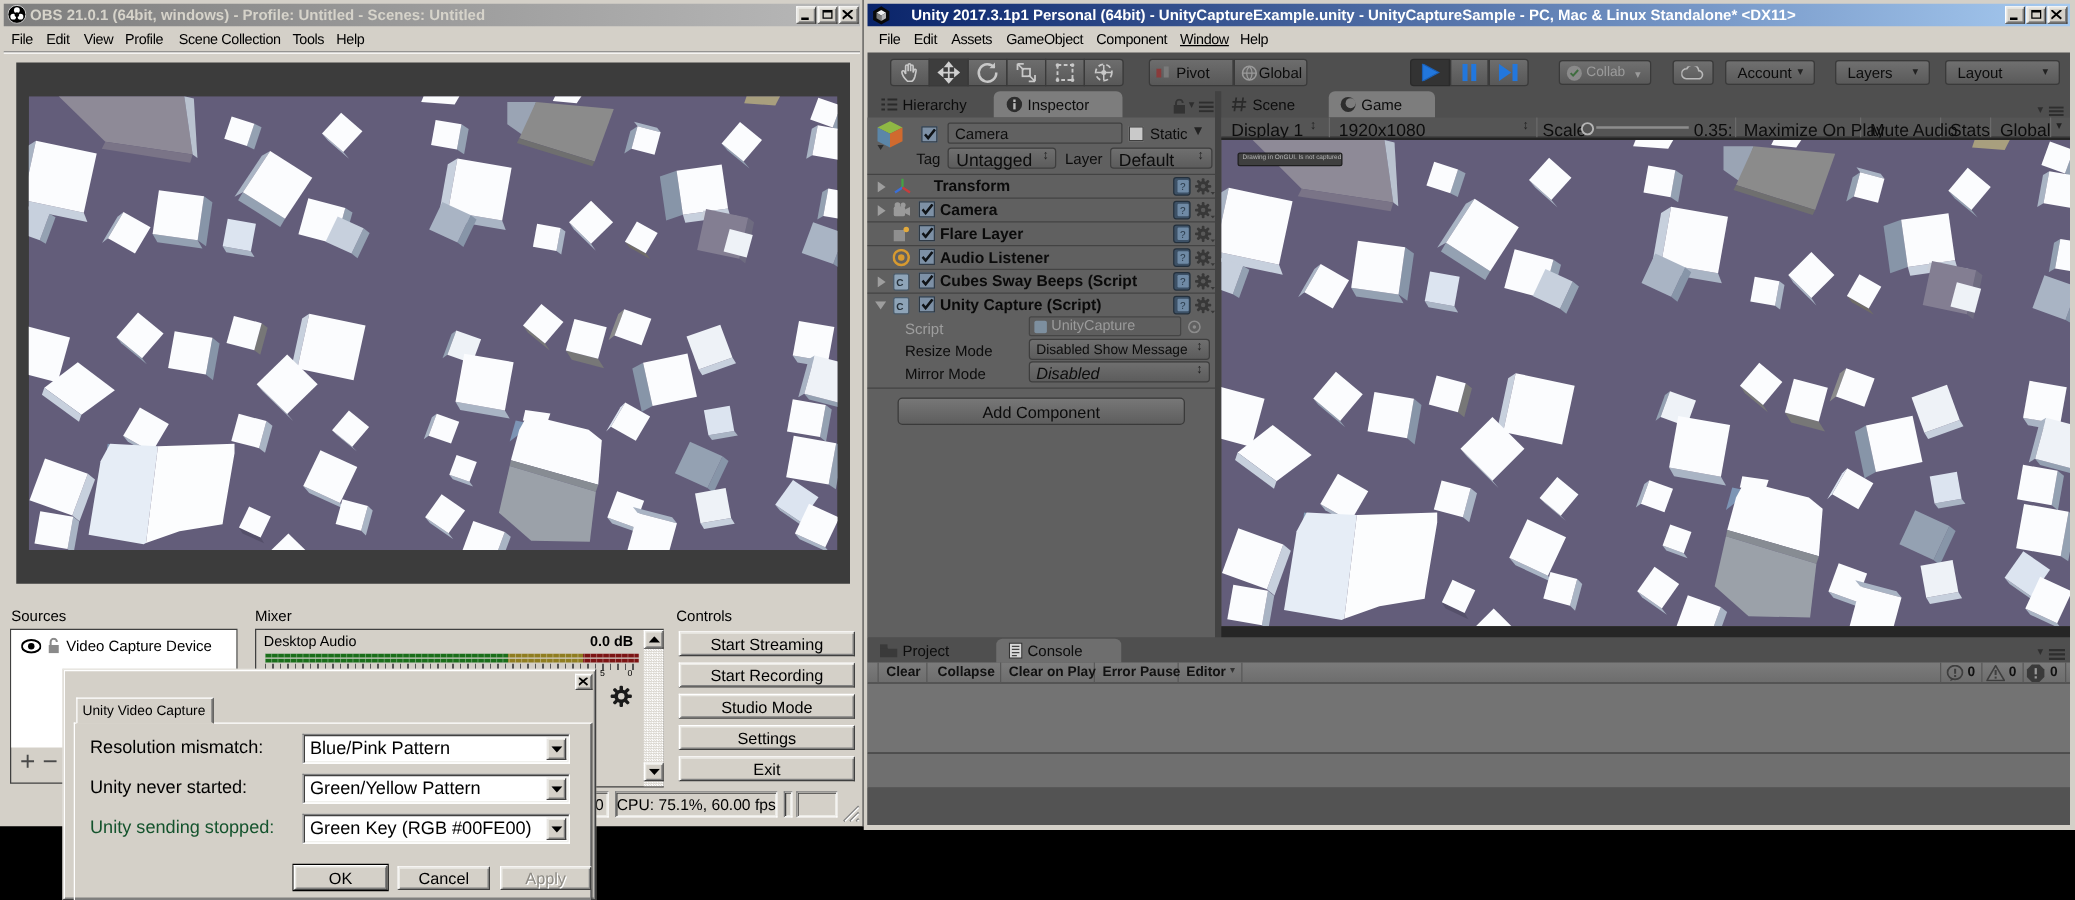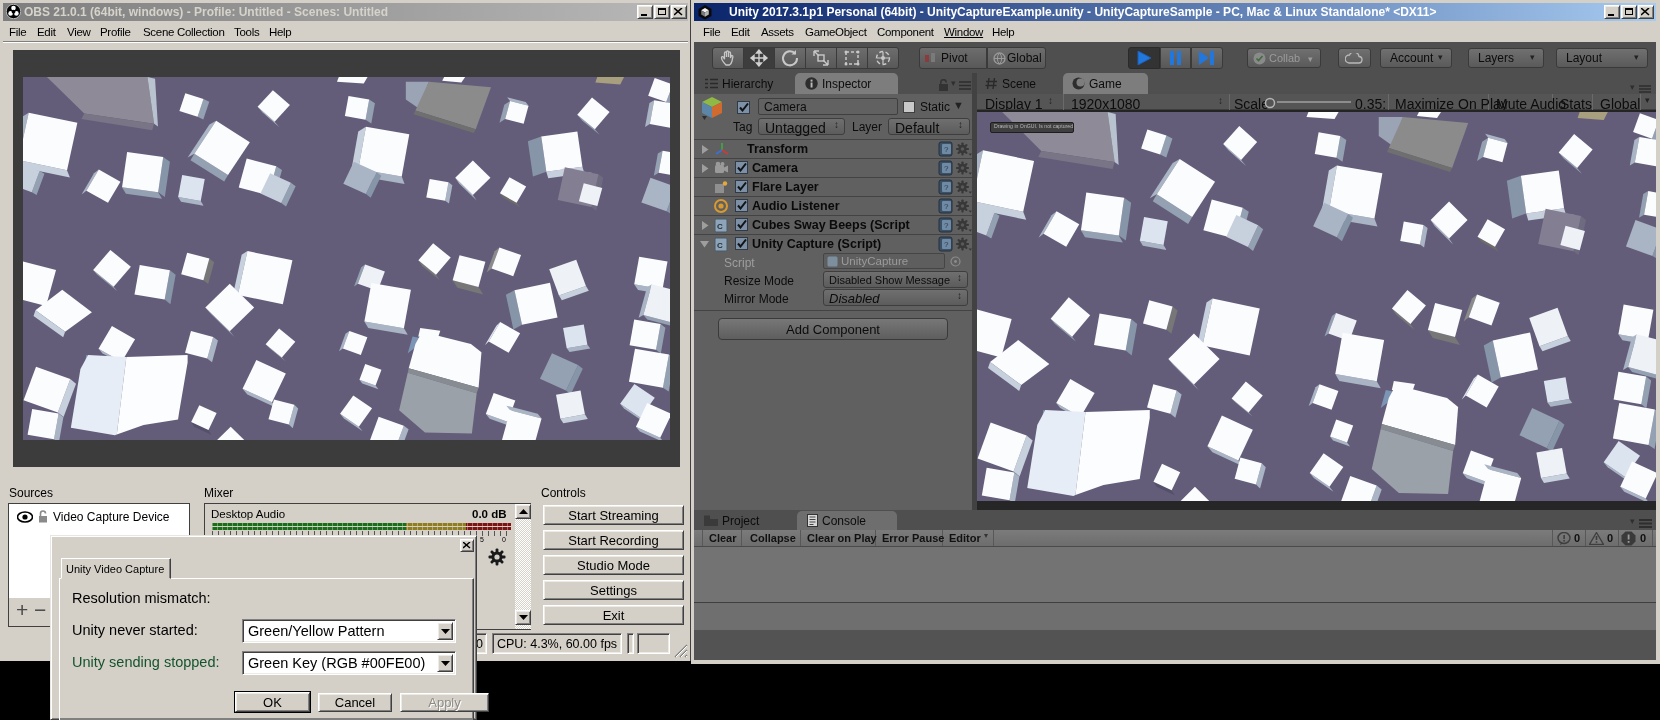--- a/index.html
+++ b/index.html
@@ -253,21 +253,21 @@
       </div>
     </div>
     <div class="ab cbtn btxt" style="left:543px;top:505px;width:141px;height:20px;line-height:19px;">Start Streaming</div>
     <div class="ab cbtn btxt" style="left:543px;top:530px;width:141px;height:20px;line-height:19px;">Start Recording</div>
     <div class="ab cbtn btxt" style="left:543px;top:555px;width:141px;height:20px;line-height:19px;">Studio Mode</div>
     <div class="ab cbtn btxt" style="left:543px;top:580px;width:141px;height:20px;line-height:19px;">Settings</div>
     <div class="ab cbtn btxt" style="left:543px;top:605px;width:141px;height:20px;line-height:19px;">Exit</div>
     <div class="ab sunk" style="left:430px;top:633px;width:57px;height:21px;">
       <span class="ab" style="right:3px;top:3px;font-size:12.5px;">0</span>
     </div>
-    <div class="ab sunk" style="left:492px;top:633px;width:130px;height:21px;text-align:center;font-size:12.5px;line-height:20px;">CPU: 4.3%, 60.00 fps</div>
+    <div class="ab sunk" style="left:492px;top:633px;width:130px;height:21px;text-align:center;font-size:12.5px;line-height:20px;">CPU: 75.1%, 60.00 fps</div>
     <div class="ab sunk" style="left:627px;top:633px;width:7px;height:21px;"></div>
     <div class="ab sunk" style="left:637px;top:633px;width:33px;height:21px;"></div>
     <svg class="ab" style="left:672px;top:642px" width="16" height="16">
       <path d="M15 3 L3 15 M15 8 L8 15 M15 13 L13 15" stroke="#808080" stroke-width="1.5"></path>
       <path d="M15 4 L4 15 M15 9 L9 15 M15 14 L14 15" stroke="#fff" stroke-width="1"></path>
     </svg>
   </div>
 <div class="ab win" style="left:691px;top:0;width:969px;height:664px;"></div>
 <div class="ab tb" style="left:694px;top:3px;width:962px;height:18px;"></div>
 <svg class="ab" style="left:697px;top:4px" width="16" height="16">
@@ -857,32 +857,39 @@
 <div class="ab" style="left:694px;top:630px;width:962px;height:30px;background:#535353;"></div>
 <div class="ab win" style="left:50px;top:535px;width:427px;height:185px;border:1px solid;border-color:#e8e6e1 #404040 #404040 #e8e6e1;box-shadow:inset 1px 1px 0 #fff,inset -1px -1px 0 #808080;">
     <div class="ab cbtn" style="left:409px;top:3px;width:14px;height:13px;"></div>
     <svg class="ab" style="left:412px;top:6px" width="8" height="7">
       <path d="M0 0 L7 6 M7 0 L0 6" stroke="#000" stroke-width="1.4"></path>
     </svg>
     <div class="ab" style="left:10px;top:22px;width:110px;height:21px;background:#d4d0c8;border:1px solid;border-color:#fff #404040 #d4d0c8 #fff;box-shadow:inset -1px 0 0 #808080;z-index:2;"></div>
     <span class="ab" style="left:15px;top:27px;font-size:11px;z-index:3;">Unity Video Capture</span>
     <div class="ab" style="left:8px;top:42px;width:415px;height:143px;border:1px solid;border-color:#fff #404040 #404040 #fff;box-shadow:inset -1px -1px 0 #808080;"></div>
     <span class="ab" style="left:21px;top:54px;font-size:14.5px;color:#000;">Resolution mismatch:</span>
+    <div class="ab sunk" style="left:191px;top:51px;width:214px;height:24px;background:#fff;">
+      <span class="ab" style="left:5px;top:3px;font-size:14.5px;color:#000;">Blue/Pink Pattern</span>
+      <div class="ab cbtn" style="left:194px;top:2px;width:16px;height:18px;"></div>
+      <svg class="ab" style="left:198px;top:9px" width="9" height="6">
+        <path d="M0 0 L9 0 L4.5 5 Z" fill="#000"></path>
+      </svg>
+    </div>
     <span class="ab" style="left:21px;top:86px;font-size:14.5px;color:#000;">Unity never started:</span>
     <div class="ab sunk" style="left:191px;top:83px;width:214px;height:24px;background:#fff;">
       <span class="ab" style="left:5px;top:3px;font-size:14.5px;color:#000;">Green/Yellow Pattern</span>
       <div class="ab cbtn" style="left:194px;top:2px;width:16px;height:18px;"></div>
       <svg class="ab" style="left:198px;top:9px" width="9" height="6">
         <path d="M0 0 L9 0 L4.5 5 Z" fill="#000"></path>
       </svg>
     </div>
     <span class="ab" style="left:21px;top:118px;font-size:14.5px;color:#14532d;">Unity sending stopped:</span>
     <div class="ab sunk" style="left:191px;top:115px;width:214px;height:24px;background:#fff;">
       <span class="ab" style="left:5px;top:3px;font-size:14.5px;color:#000;">Green Key (RGB #00FE00)</span>
       <div class="ab cbtn" style="left:194px;top:2px;width:16px;height:18px;"></div>
       <svg class="ab" style="left:198px;top:9px" width="9" height="6">
         <path d="M0 0 L9 0 L4.5 5 Z" fill="#000"></path>
       </svg>
     </div>
     <div class="ab" style="left:183px;top:155px;width:77px;height:22px;border:1px solid #000;"></div>
     <div class="ab cbtn btxt" style="left:184px;top:156px;width:75px;height:20px;line-height:19px;">OK</div>
     <div class="ab cbtn btxt" style="left:267px;top:157px;width:74px;height:19px;line-height:18px;">Cancel</div>
-    <div class="ab cbtn btxt" style="left:349px;top:157px;width:89px;height:19px;line-height:18px;color:#8e8b85;text-shadow:1px 1px 0 #fff;">Apply</div>
+    <div class="ab cbtn btxt" style="left:349px;top:157px;width:73px;height:19px;line-height:18px;color:#8e8b85;text-shadow:1px 1px 0 #fff;">Apply</div>
   </div>
 </body></html>

